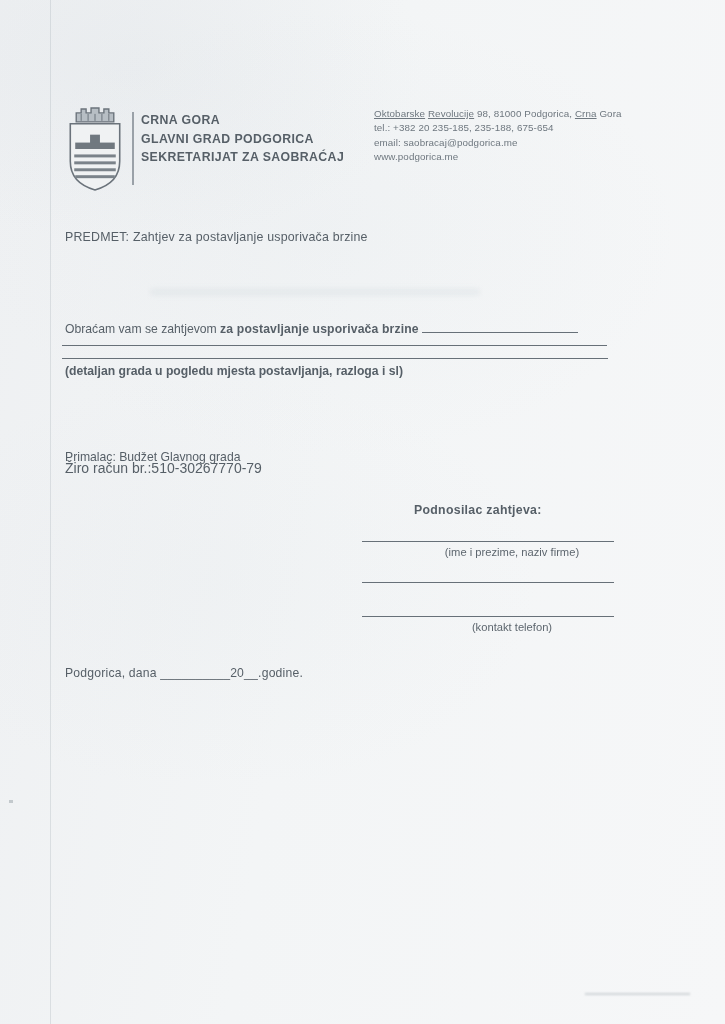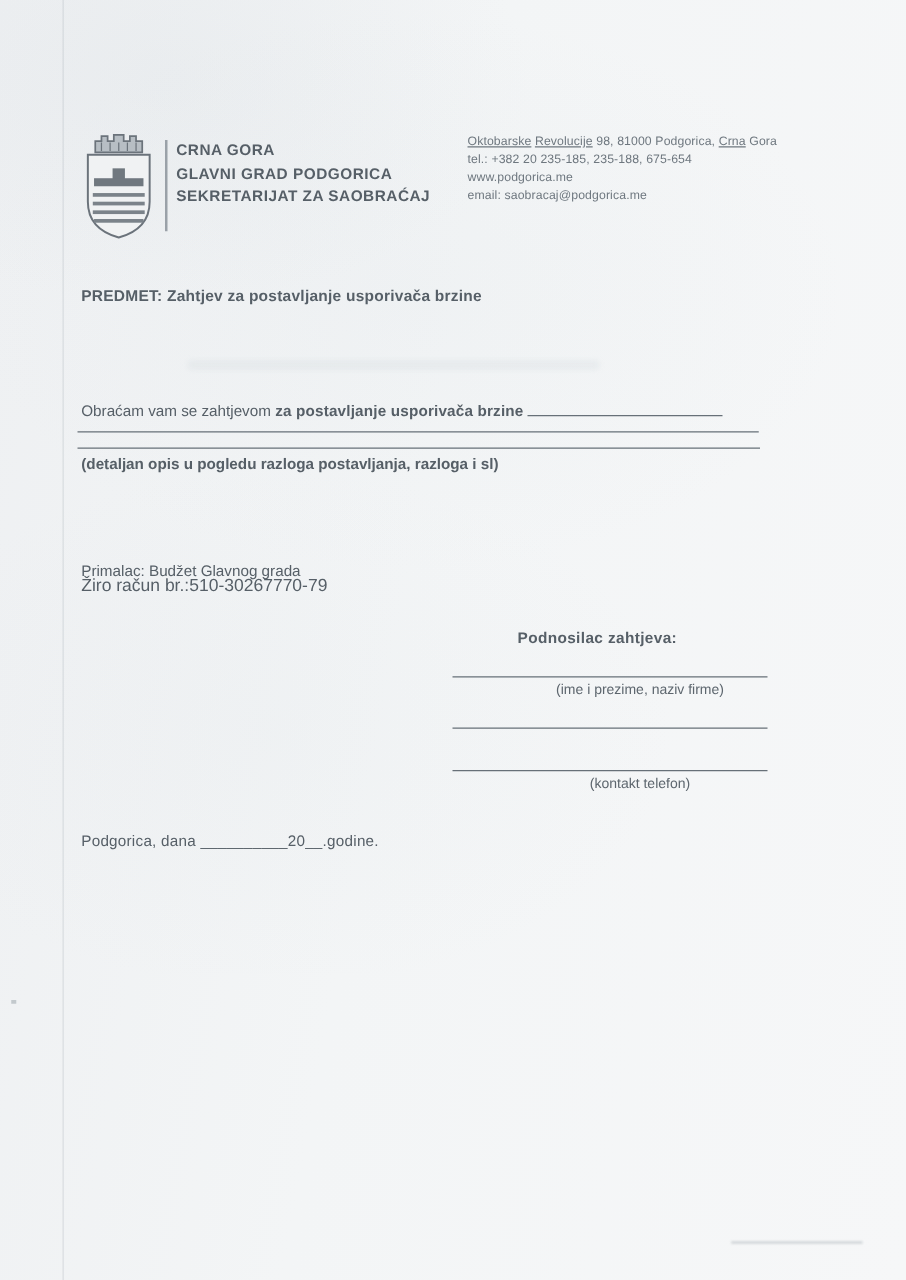--- a/index.html
+++ b/index.html
@@ -31,21 +31,21 @@
   
   .logo{left:64px;top:106px;width:62px;height:87px;}
   .hdr-divider{left:132px;top:112px;width:2px;height:73px;background:#9aa1a8;}
   .org-block{left:141px;top:111px;font-size:12.3px;font-weight:bold;
     letter-spacing:0.4px;line-height:18.6px;color:#565f67;white-space:nowrap;}
   .contact-block{left:374px;top:107px;font-size:9.8px;line-height:14.4px;
     color:#6e777f;white-space:nowrap;letter-spacing:0.1px;}
   .contact-block .u{text-decoration:underline;}
 
   
-  .subject{left:65px;top:230px;font-size:12.4px;font-weight:bold;letter-spacing:0.2px;}
+  .subject{left:65px;top:230px;font-size:12.4px;font-weight:normal;letter-spacing:0.2px;}
   .request-line{left:65px;top:321px;font-size:12.2px;white-space:nowrap;}
   .request-line b{letter-spacing:0.15px;}
   .fill-inline{display:inline-block;width:156px;height:11px;
     border-bottom:1.1px solid #677078;margin-left:3px;}
   .rule{height:0;border-top:1.2px solid #677078;}
   .rule-1{left:62px;top:345px;width:545px;}
   .rule-2{left:62px;top:358px;width:546px;}
   .desc-note{left:65px;top:364px;font-size:12.2px;font-weight:bold;}
   .fee-line{left:65px;top:416px;font-size:12.2px;white-space:nowrap;}
   .recipient-line{left:65px;top:450px;font-size:12.2px;}
@@ -98,33 +98,33 @@
 
     <div class="abs org-block">
       <div>CRNA GORA</div>
       <div>GLAVNI GRAD PODGORICA</div>
       <div>SEKRETARIJAT ZA SAOBRAĆAJ</div>
     </div>
 
     <div class="abs contact-block">
       <div><span class="u">Oktobarske</span><span> </span><span class="u">Revolucije</span><span> 98, 81000 Podgorica, </span><span class="u">Crna</span><span> Gora</span></div>
       <div>tel.: +382 20 235-185, 235-188, 675-654</div>
+      <div>email: saobracaj@podgorica.me</div>
       <div>www.podgorica.me</div>
-      <div>email: saobracaj@podgorica.me</div>
     </div>
 
     <div class="abs subject">PREDMET: Zahtjev za postavljanje usporivača brzine</div>
 
     <div class="abs request-line">
       <span>Obraćam vam se zahtjevom </span><b>za postavljanje usporivača brzine</b><span class="fill-inline"></span>
     </div>
 
     <div class="abs rule rule-1"></div>
     <div class="abs rule rule-2"></div>
-    <div class="abs desc-note">(detaljan opis u pogledu razloga postavljanja, razloga i sl)</div>
+    <div class="abs desc-note">(detaljan grada u pogledu mjesta postavljanja, razloga i sl)</div>
 
     <div class="abs recipient-line">Primalac: Budžet Glavnog grada</div>
     <div class="abs account-line">Žiro račun br.:510-30267770-79</div>
 
     <div class="abs sig-title">Podnosilac zahtjeva:</div>
 
     <div class="abs sig-rule sig-rule-1"></div>
     <div class="abs sig-caption sig-caption-1">(ime i prezime, naziv firme)</div>
 
     <div class="abs sig-rule sig-rule-2"></div>

